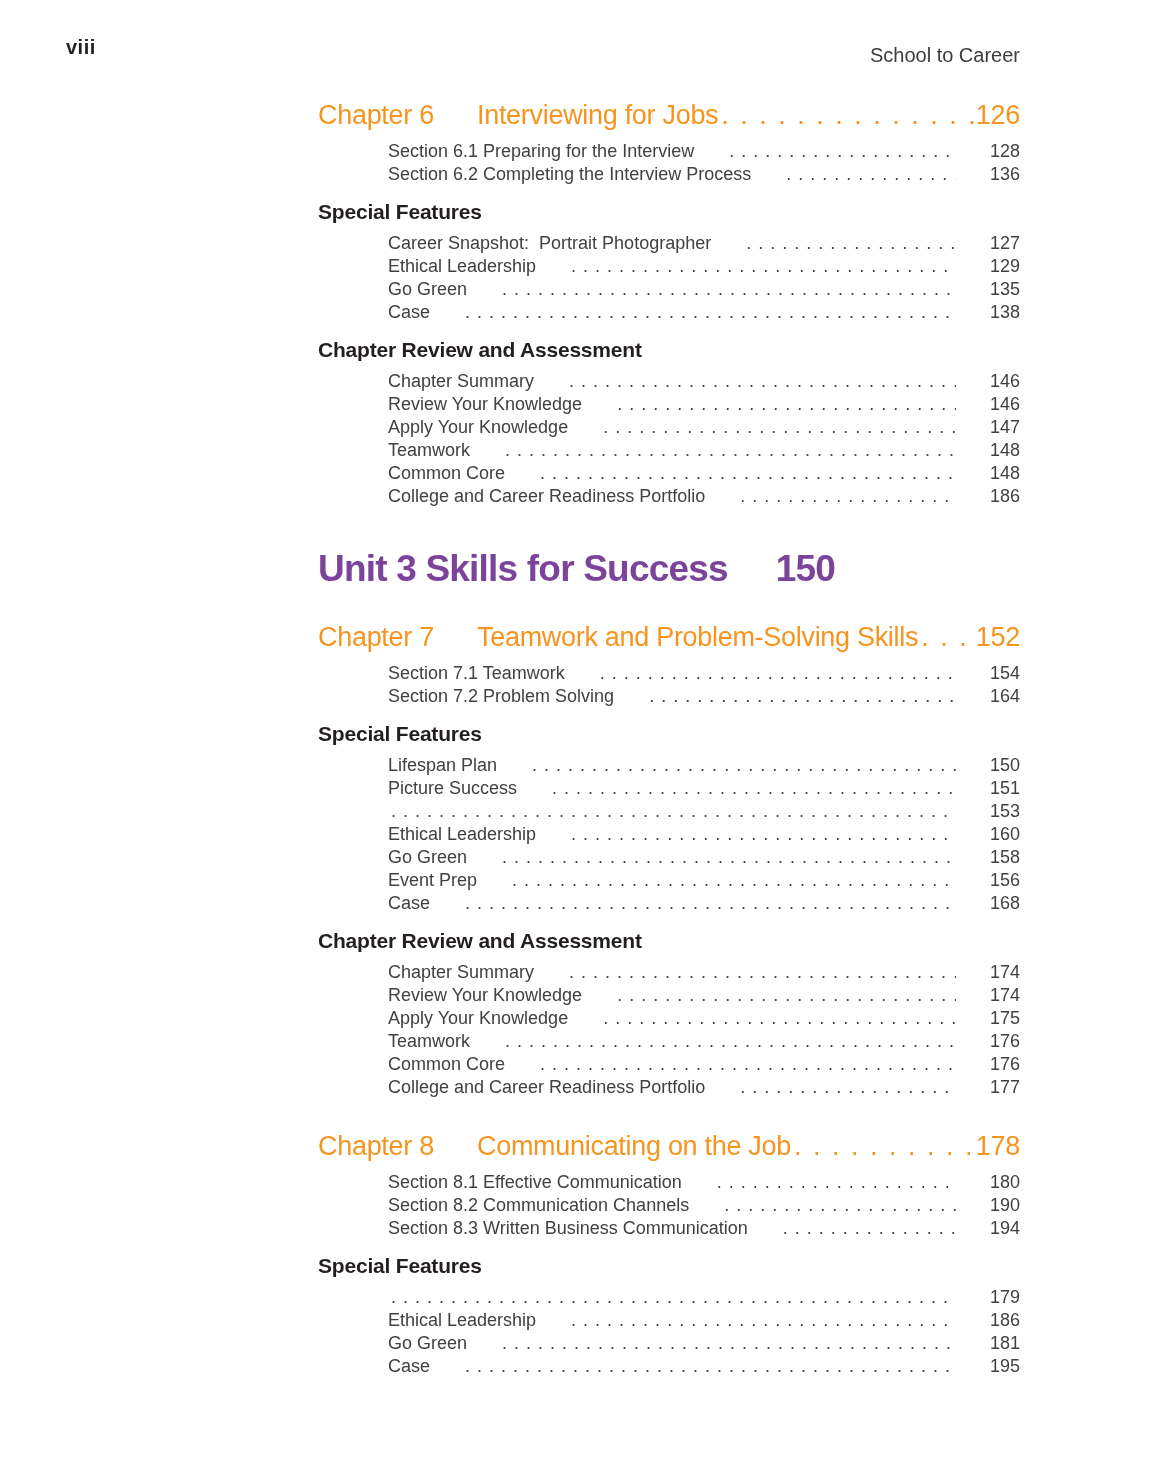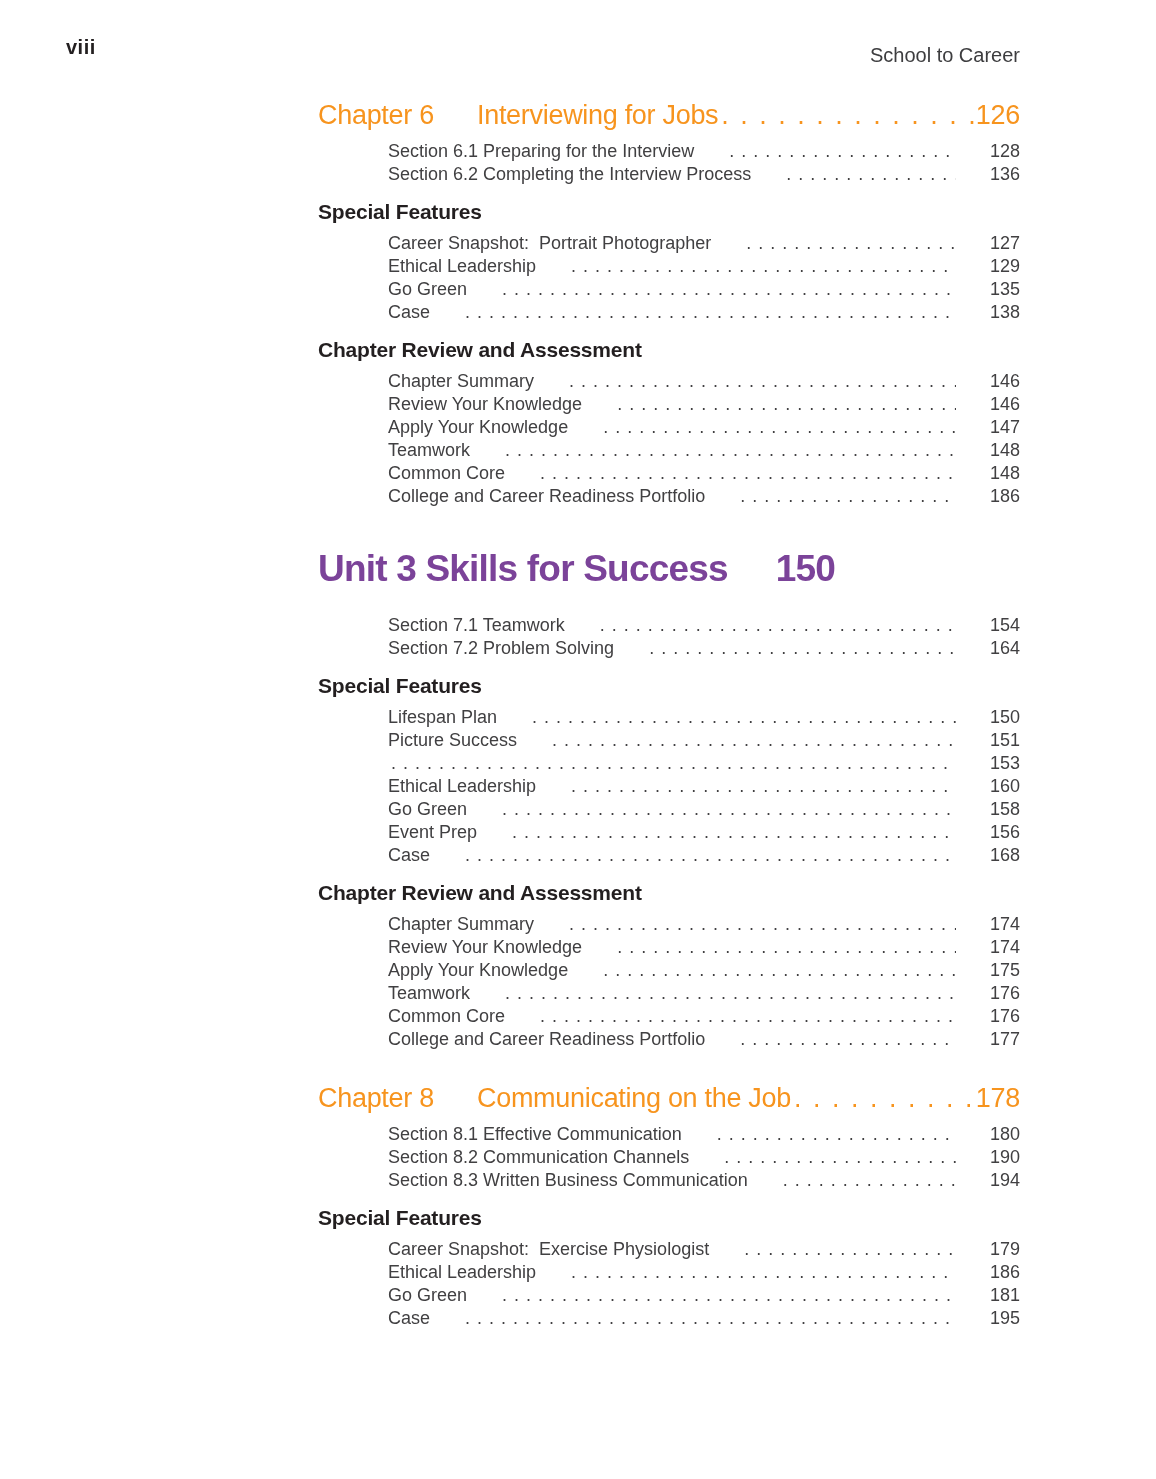--- a/index.html
+++ b/index.html
@@ -171,20 +171,26 @@
       </div>
       <div class="row">
         <span class="row-label">College and Career Readiness Portfolio</span>
         <span class="dots"></span>
         <span class="row-page">186</span>
       </div>
       <h1 class="unit">
         <span class="unit-title">Unit 3 Skills for Success</span>
         <span class="unit-page">150</span>
       </h1>
+      <div class="chapter-row">
+        <span class="ch-num">Chapter 7</span>
+        <span class="ch-title">Teamwork and Problem-Solving Skills</span>
+        <span class="dots"></span>
+        <span class="row-page">152</span>
+      </div>
       <div class="row">
         <span class="row-label">Section 7.1 Teamwork</span>
         <span class="dots"></span>
         <span class="row-page">154</span>
       </div>
       <div class="row">
         <span class="row-label">Section 7.2 Problem Solving</span>
         <span class="dots"></span>
         <span class="row-page">164</span>
       </div>
@@ -270,21 +276,20 @@
         <span class="dots"></span>
         <span class="row-page">190</span>
       </div>
       <div class="row">
         <span class="row-label">Section 8.3 Written Business Communication</span>
         <span class="dots"></span>
         <span class="row-page">194</span>
       </div>
       <h2 class="group-heading">Special Features</h2>
       <div class="row">
-        <span class="row-label">Career Snapshot:  Exercise Physiologist</span>
         <span class="dots"></span>
         <span class="row-page">179</span>
       </div>
       <div class="row">
         <span class="row-label">Ethical Leadership</span>
         <span class="dots"></span>
         <span class="row-page">186</span>
       </div>
       <div class="row">
         <span class="row-label">Go Green</span>

